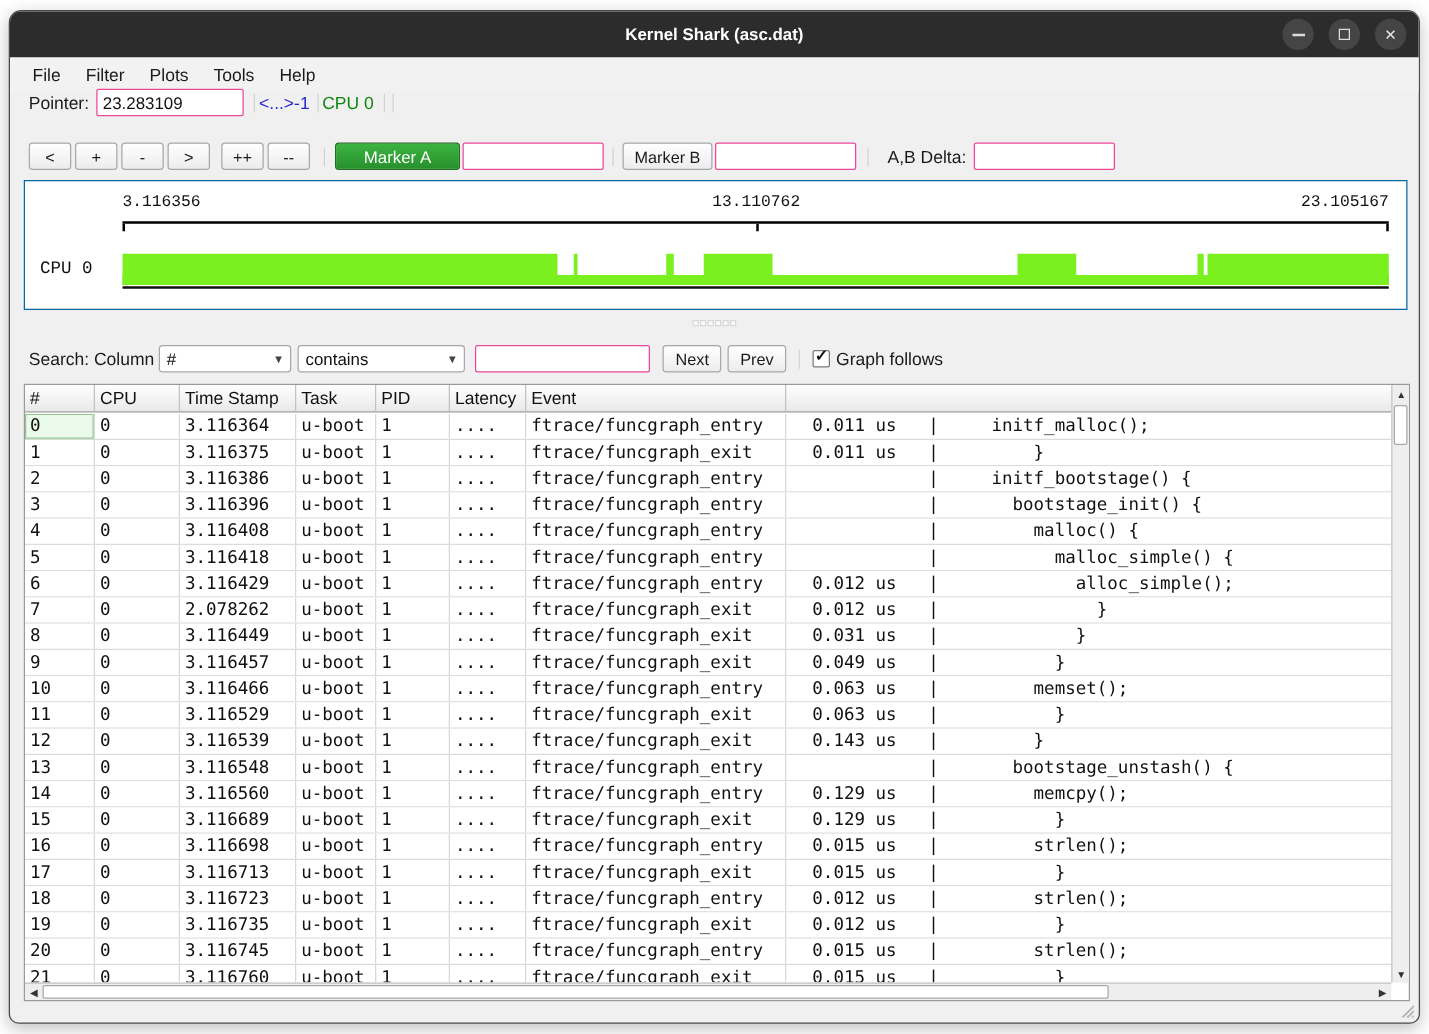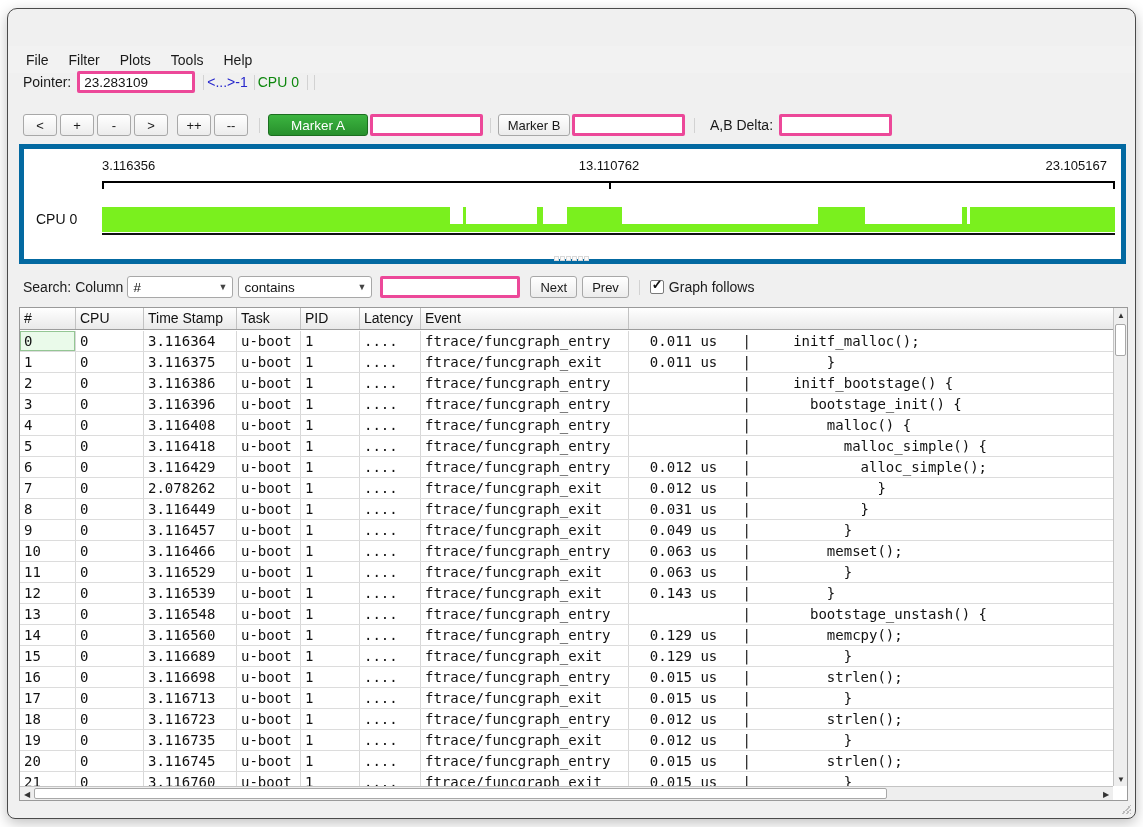--- a/index.html
+++ b/index.html
@@ -16,36 +16,36 @@
         align-items:center; justify-content:center; color:#e6e6e6; font-size:12px; cursor:default; }
   .sym-min { width:10px; height:2px; background:#dddddd; }
   .sym-max { width:9px; height:9px; border:1.5px solid #dddddd; }
   
   .menubar { position:absolute; left:0; top:37px; right:0; height:27px; background:#f2f2f2;
              display:flex; align-items:center; padding-left:8px; }
   .menuitem { font-size:14px; color:#1a1a1a; padding:3px 10px; }
   
   .row { position:absolute; display:flex; align-items:center; }
   .lbl { font-size:14px; color:#1a1a1a; }
-  .tinput { height:22px; background:#ffffff; border:3px solid #ec4899; border-radius:2px;
+  .tinput { height:22px; background:#ffffff; border:1px solid #ec4899; border-radius:2px;
             font-family:"Liberation Sans",sans-serif; font-size:13.5px; color:#111; padding:0 4px; }
   .blue { color:#2727cc; font-size:14px; }
   .green-txt { color:#0d870d; font-size:14px; }
   .vsep { width:1px; height:15px; background:#d2d2d2; margin:0 3px; }
   
   .btn { height:22px; background:linear-gradient(#ffffff,#ececec); border:1px solid #a8a8a8;
          border-radius:3px; font-size:13px; color:#1a1a1a; display:flex; align-items:center;
          justify-content:center; cursor:default; }
   .navbtn { width:34px; margin-right:3px; }
   .marker-a { background:linear-gradient(#3cb440,#27902c); border:1px solid #1c6e20;
               color:#ffffff; width:100px; font-size:13.5px; }
   .marker-b { width:72px; }
   
-  .graphpanel { position:absolute; left:11px; top:135px; width:1107px; height:120px;
-                background:#ffffff; border:5px solid #0369a1; }
+  .graphpanel { position:absolute; left:11px; top:135px; width:1107px; height:104px;
+                background:#ffffff; border:1px solid #0369a1;font-family:Liberation Mono, monospace; }
   .scale-lbl { position:absolute; top:9px; font-size:13px; color:#111; }
   .ruler { position:absolute; left:78px; top:32px; width:1013px; height:8px; border-top:2px solid #000; }
   .tick { position:absolute; top:0; width:2px; height:6px; background:#000; }
   .cpu-lbl { position:absolute; left:12px; top:62px; font-size:14px; color:#111; }
   .cpu-bar { position:absolute; left:78px; top:58px; width:1013px; height:25px; }
   .lowband { position:absolute; left:0; right:0; bottom:0; height:8px; }
   .seg { position:absolute; top:0; bottom:0; }
   .baseline { position:absolute; left:78px; top:84px; width:1013px; height:2px; background:#111; }
   
   .splitter { position:absolute; left:0; right:0; top:243px; height:12px; display:flex;
@@ -88,20 +88,34 @@
   .grip { position:absolute; right:4px; bottom:4px; width:10px; height:10px;
           background:
             linear-gradient(135deg, transparent 50%, #bbb 50%, #bbb 60%, transparent 60%,
             transparent 70%, #bbb 70%, #bbb 80%, transparent 80%, transparent 90%, #bbb 90%); }
 </style>
 </head>
 <body>
 
 <div id="window">
 
+  <div class="titlebar">
+    <span class="title">Kernel Shark (asc.dat)</span>
+    <div class="winbtns">
+      <div class="wb">
+          <span class="sym-min"></span>
+        </div>
+      <div class="wb">
+          <span class="sym-max"></span>
+        </div>
+      <div class="wb">
+          <span>✕</span>
+        </div>
+    </div>
+  </div>
 
   <div class="menubar">
     <span class="menuitem">File</span>
     <span class="menuitem">Filter</span>
     <span class="menuitem">Plots</span>
     <span class="menuitem">Tools</span>
     <span class="menuitem">Help</span>
   </div>
 
   <div class="row" style="left:15px; top:61px; height:24px;">

